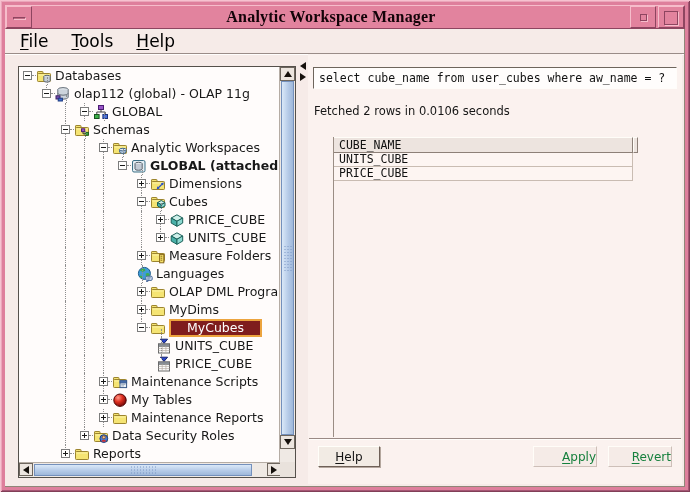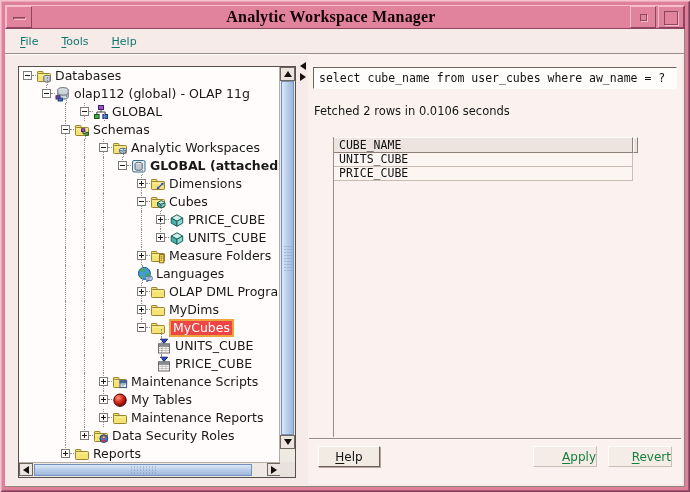--- a/index.html
+++ b/index.html
@@ -25,21 +25,21 @@
     border:1px solid #8e4560;box-shadow:1px 1px 0 #f6bdcb;}
   .tb-sq-big{position:absolute;left:5px;top:4px;width:14px;height:14px;
     border:1px solid #8e4560;box-shadow:1px 1px 0 #f6bdcb;}
   .tb-title{position:absolute;left:30px;right:58px;top:0;height:22px;text-align:center;
     font-family:"Liberation Serif","DejaVu Serif",serif;font-weight:bold;font-size:16px;
     line-height:22px;color:#130308;letter-spacing:.2px;}
   
   .main{position:absolute;left:5px;top:29px;width:680px;height:458px;background:#f6ebe8;
     border-right:1px solid #8f8678;border-bottom:1px solid #8f8678;}
   .menubar{position:absolute;left:0;top:0;width:100%;height:24px;display:flex;
-    align-items:center;padding-left:15px;gap:23px;font-size:11px;color:#0f766e;}
+    align-items:center;padding-left:15px;gap:23px;font-size:17px;color:#000000;}
   .menubar u{text-underline-offset:2px;}
   .mbar-sep{position:absolute;left:0;top:24px;width:100%;height:0;
     border-top:1px solid #9a8c88;border-bottom:1px solid #fffdfc;}
   
   .tree-panel{position:absolute;left:13px;top:37px;width:278px;height:412px;
     background:#fffcfb;border:1px solid #55504b;}
   .tree-view{position:absolute;left:0;top:0;width:261px;height:396px;overflow:hidden;}
   .trow{position:relative;display:flex;align-items:center;height:18px;padding-left:4px;
     font-size:12.5px;color:#181818;white-space:nowrap;}
   .gc{width:19px;height:18px;flex:0 0 19px;position:relative;}
@@ -51,21 +51,21 @@
   .bstub{position:absolute;left:9px;top:8px;width:4px;height:0;border-top:1px dotted #8f8f8f;}
   .box{position:absolute;left:0;top:4px;width:9px;height:9px;background:#fffefd;
     border:1px solid #7c7c7c;}
   .box .h{position:absolute;left:1px;top:3px;width:5px;height:1px;background:#1a1a1a;}
   .box .v{position:absolute;left:3px;top:1px;width:1px;height:5px;background:#1a1a1a;}
   .leafln{position:absolute;width:0;border-left:1px dotted #8f8f8f;top:0;}
   .desc{position:absolute;width:0;border-left:1px dotted #8f8f8f;top:10px;height:8px;}
   .ticon{flex:0 0 16px;width:16px;height:16px;margin-right:3px;}
   .tlabel{line-height:16px;}
   .tlabel.bold{font-weight:bold;}
-  .tlabel.sel{background:#ef4444;color:#fff;border:2px solid #eca43e;padding:0 2px;line-height:14px;}
+  .tlabel.sel{background:#7f1d1d;color:#fff;border:2px solid #eca43e;padding:0 16px;line-height:14px;}
   
   .vsb{position:absolute;right:0;top:0;width:16px;height:396px;background:#efe9e4;
     border-left:1px solid #b5aca4;}
   .hsb{position:absolute;left:0;bottom:0;width:262px;height:15px;background:#efe9e4;
     border-top:1px solid #b5aca4;}
   .sb-corner{position:absolute;right:0;bottom:0;width:15px;height:15px;background:#e9e2dc;}
   .sbtn{position:absolute;background:#ece5df;border:1px solid #6e665e;display:flex;
     align-items:center;justify-content:center;}
   .tri{width:0;height:0;}
   .tri.up{border-left:4px solid transparent;border-right:4px solid transparent;border-bottom:6px solid #15100c;}

